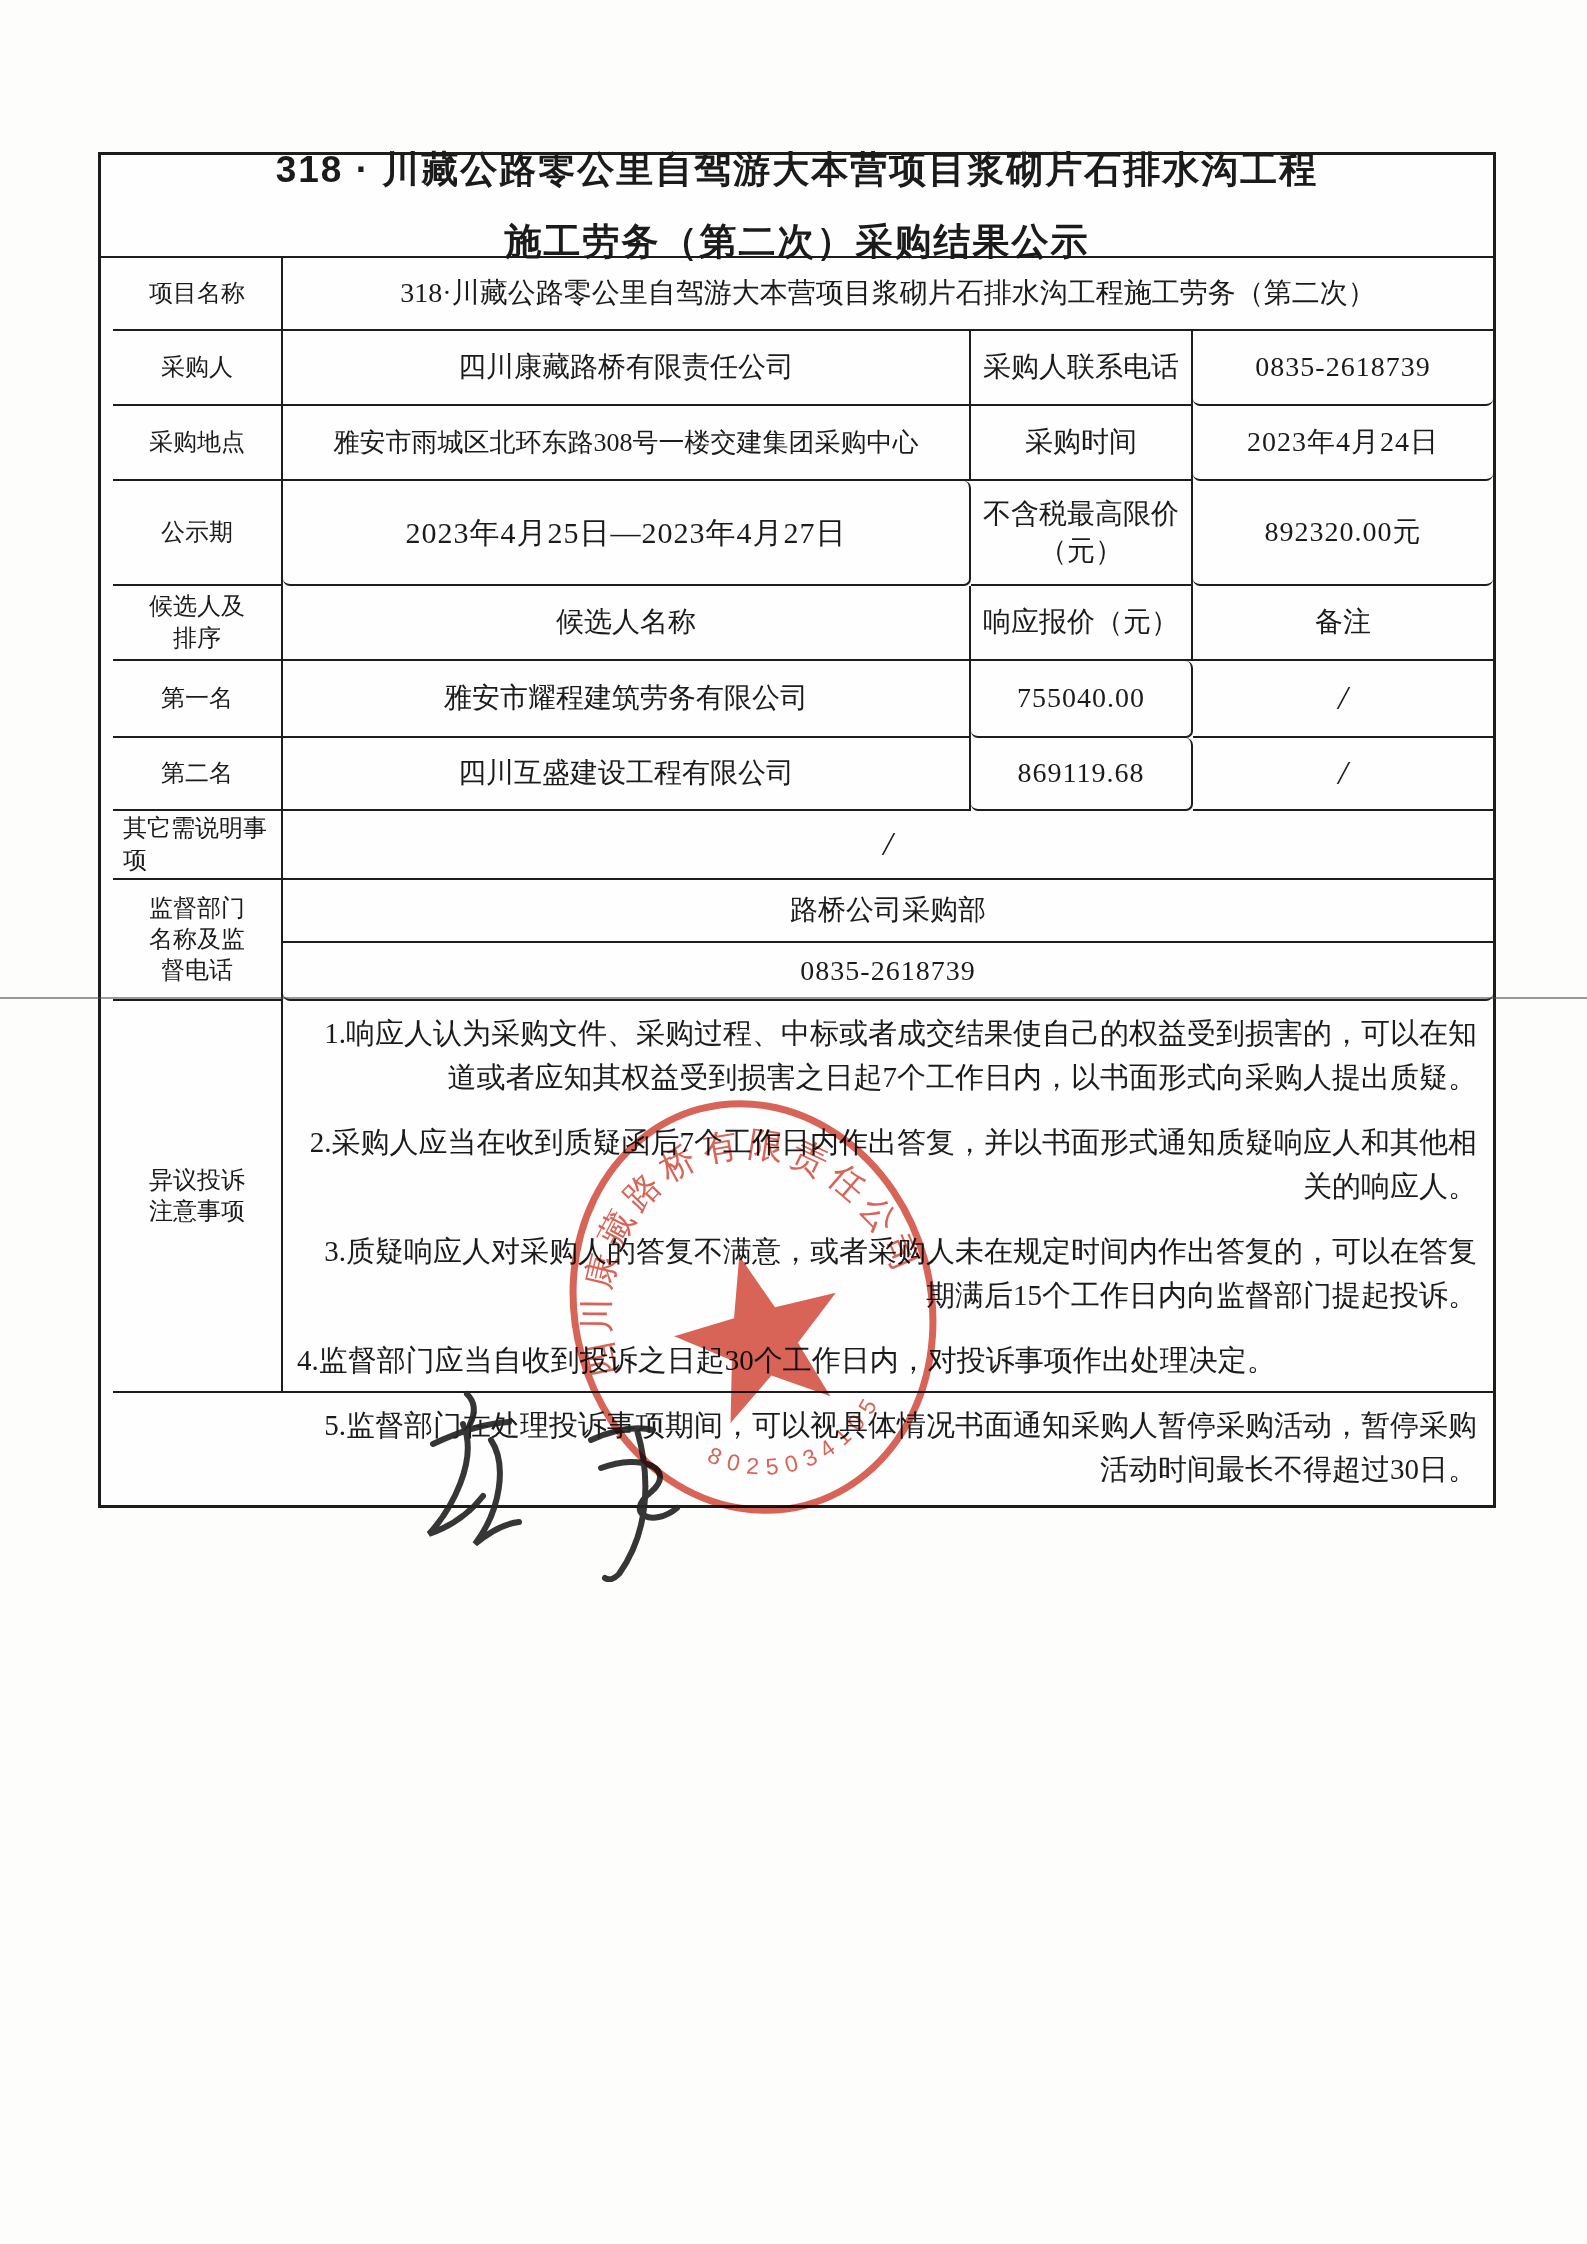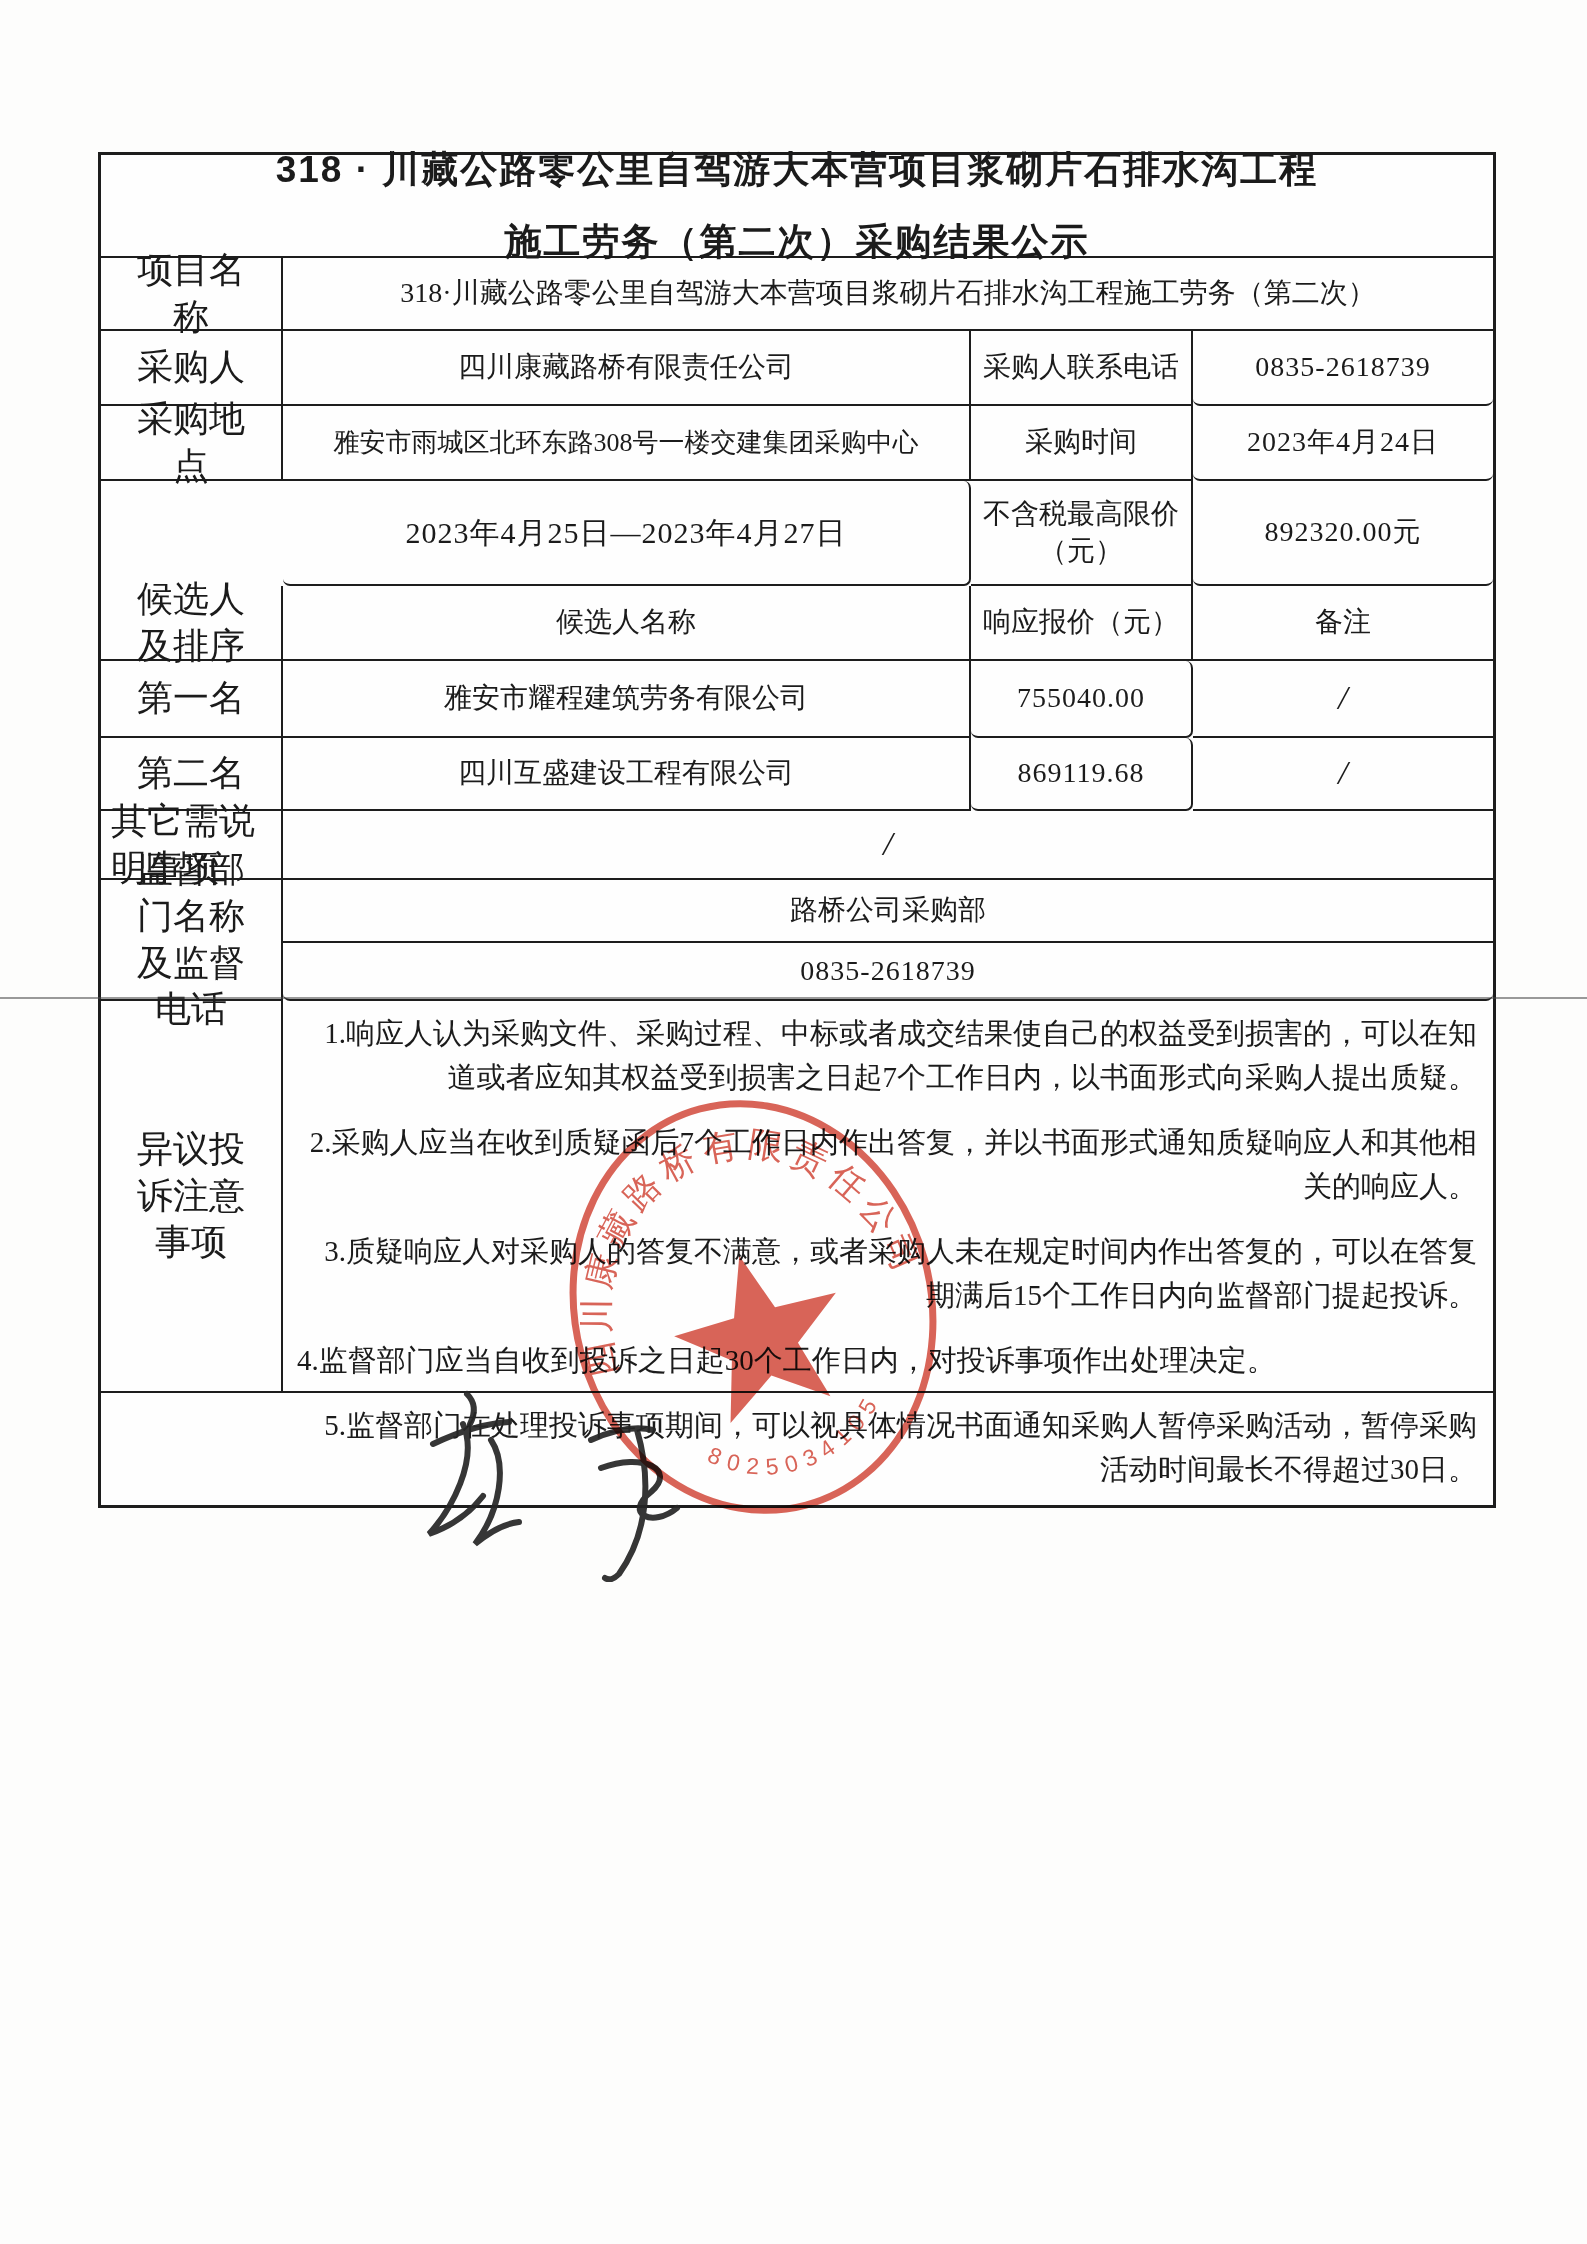--- a/index.html
+++ b/index.html
@@ -28,21 +28,21 @@
     display:flex;align-items:center;justify-content:center;
     text-align:center;
     font-size:28px;
     line-height:1.3;
     padding:2px 8px;
     box-sizing:border-box;
     gap:21px;
   }
   .er{border-right:none;}
   .eb{border-bottom:none;}
-  .lbl{font-size:36px;padding:2px 26px;}
+  .lbl{font-size:24px;padding:2px 26px;margin-left:12px;}
   .title-cell{flex-direction:column;font-family:"Liberation Sans",sans-serif;
     font-weight:bold;font-size:37px;line-height:51px;letter-spacing:2px;}
   .num{font-family:"Liberation Serif",serif;letter-spacing:1px;border-radius:7px;}
   .slash{font-size:34px;font-style:italic;}
   .notes-cell{
     flex-direction:column;align-items:flex-start;justify-content:flex-start;
     text-align:right;font-size:29px;line-height:44px;padding:10px 16px 6px 14px;
   }
   .sig-cell{justify-content:flex-start;padding-left:12px;font-size:30px;}
 
@@ -80,20 +80,21 @@
     <div class="cell lbl" style="grid-area:3/1">采购人</div>
     <div class="cell" style="grid-area:3/2">四川康藏路桥有限责任公司</div>
     <div class="cell" style="grid-area:3/3">采购人联系电话</div>
     <div class="cell er num" style="grid-area:3/4">0835-2618739</div>
 
     <div class="cell lbl" style="grid-area:4/1">采购地点</div>
     <div class="cell" style="grid-area:4/2;font-size:26px;padding:2px 2px;">雅安市雨城区北环东路308号一楼交建集团采购中心</div>
     <div class="cell" style="grid-area:4/3">采购时间</div>
     <div class="cell er num" style="grid-area:4/4">2023年4月24日</div>
 
+    <div class="cell lbl" style="grid-area:5/1">公示期</div>
     <div class="cell num" style="grid-area:5/2;font-size:30px;">2023年4月25日—2023年4月27日</div>
     <div class="cell" style="grid-area:5/3">不含税最高限价（元）</div>
     <div class="cell er num" style="grid-area:5/4">892320.00元</div>
 
     <div class="cell lbl" style="grid-area:6/1">候选人及排序</div>
     <div class="cell" style="grid-area:6/2">候选人名称</div>
     <div class="cell" style="grid-area:6/3">响应报价（元）</div>
     <div class="cell er" style="grid-area:6/4">备注</div>
 
     <div class="cell lbl" style="grid-area:7/1">第一名</div>

